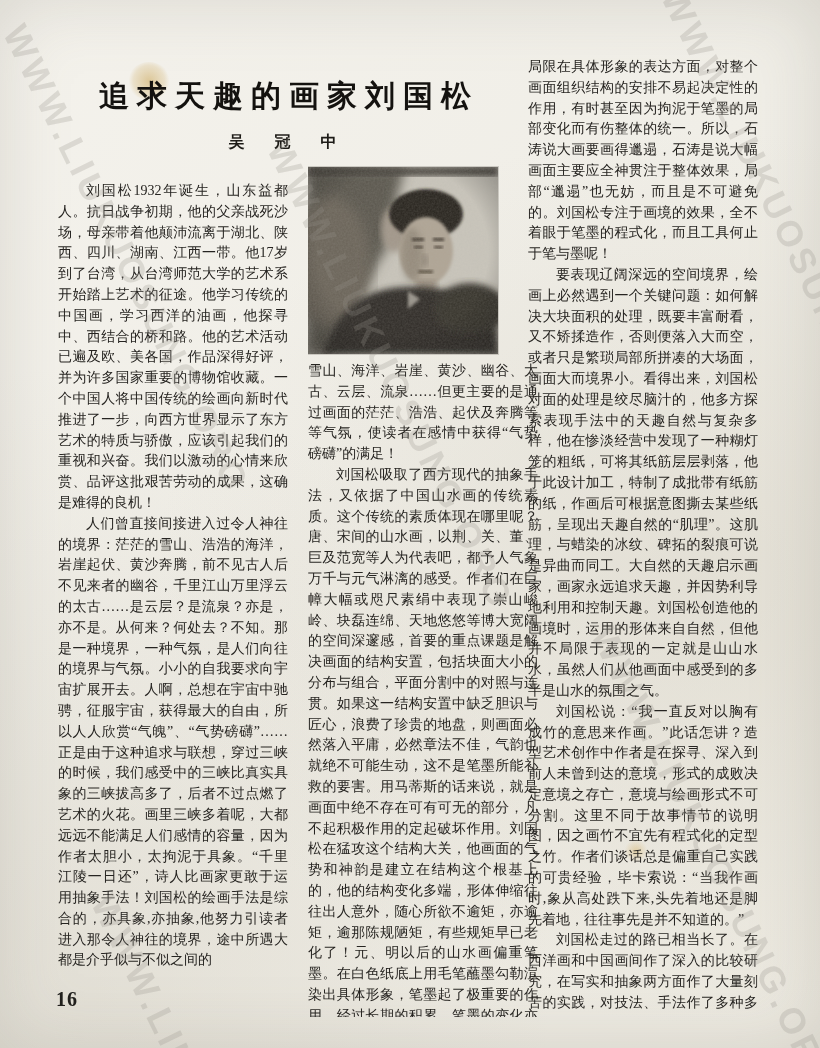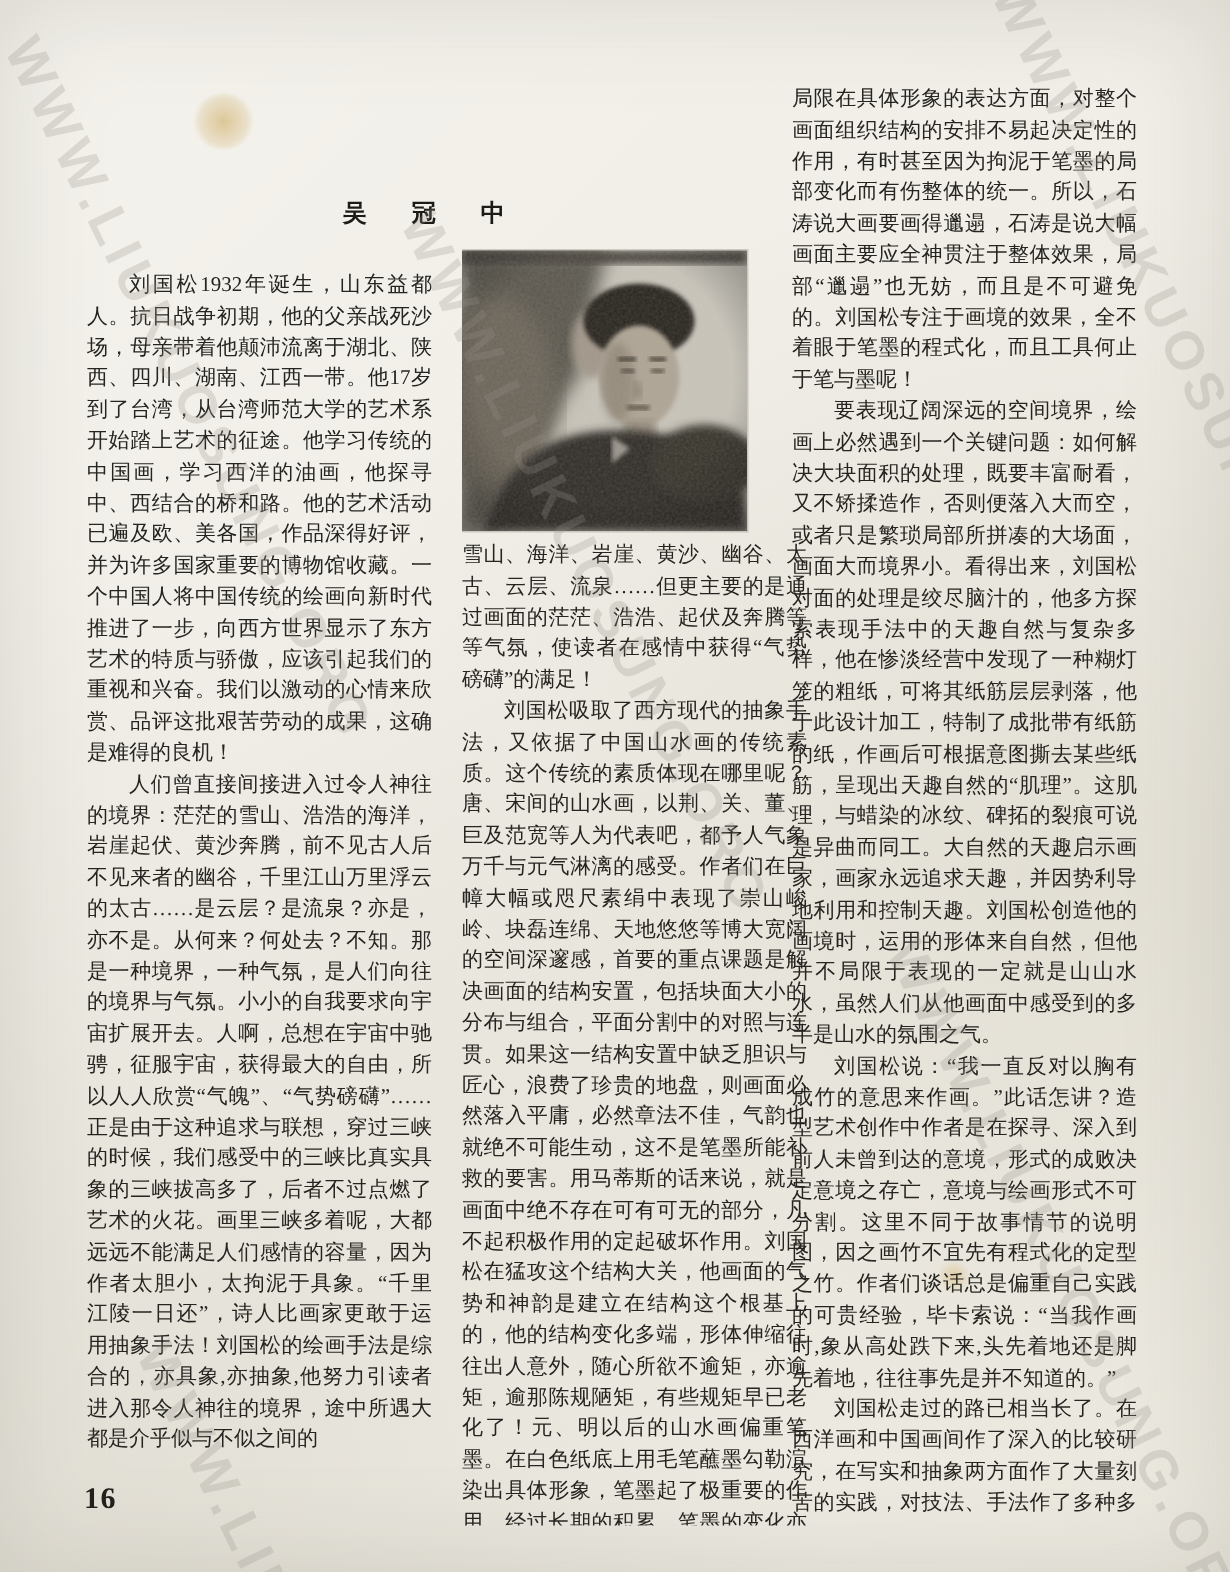--- a/index.html
+++ b/index.html
@@ -73,20 +73,21 @@
 
   <div class="stain s1"></div>
   <div class="stain s2"></div>
 
   <div class="wm" style="left:32px;top:18px;">WWW.LIUKUOSUNG.ORG</div>
   <div class="wm" style="left:690px;top:-18px;">WWW.LIUKUOSUNG.ORG</div>
   <div class="wm" style="left:296px;top:134px;">WWW.LIUKUOSUNG.ORG</div>
   <div class="wm" style="left:120px;top:888px;">WWW.LIUKUOSUNG.ORG</div>
   <div class="wm" style="left:620px;top:620px;">WWW.LIUKUOSUNG.ORG</div>
 
+  <div class="title">追求天趣的画家刘国松</div>
   <div class="author">吴 冠 中</div>
 
   <div class="col" id="col1">
     <p class="ind">刘国松1932年诞生，山东益都人。抗日战争初期，他的父亲战死沙场，母亲带着他颠沛流离于湖北、陕西、四川、湖南、江西一带。他17岁到了台湾，从台湾师范大学的艺术系开始踏上艺术的征途。他学习传统的中国画，学习西洋的油画，他探寻中、西结合的桥和路。他的艺术活动已遍及欧、美各国，作品深得好评，并为许多国家重要的博物馆收藏。一个中国人将中国传统的绘画向新时代推进了一步，向西方世界显示了东方艺术的特质与骄傲，应该引起我们的重视和兴奋。我们以激动的心情来欣赏、品评这批艰苦劳动的成果，这确是难得的良机！</p>
     <p class="ind">人们曾直接间接进入过令人神往的境界：茫茫的雪山、浩浩的海洋，岩崖起伏、黄沙奔腾，前不见古人后不见来者的幽谷，千里江山万里浮云的太古……是云层？是流泉？亦是，亦不是。从何来？何处去？不知。那是一种境界，一种气氛，是人们向往的境界与气氛。小小的自我要求向宇宙扩展开去。人啊，总想在宇宙中驰骋，征服宇宙，获得最大的自由，所以人人欣赏“气魄”、“气势磅礴”……正是由于这种追求与联想，穿过三峡的时候，我们感受中的三峡比真实具象的三峡拔高多了，后者不过点燃了艺术的火花。画里三峡多着呢，大都远远不能满足人们感情的容量，因为作者太胆小，太拘泥于具象。“千里江陵一日还”，诗人比画家更敢于运用抽象手法！刘国松的绘画手法是综合的，亦具象,亦抽象,他努力引读者进入那令人神往的境界，途中所遇大都是介乎似与不似之间的</p>
   </div>
 
   <div class="col" id="col2">
     <div class="photo">
       <svg width="190" height="187" viewBox="0 0 190 187" xmlns="http://www.w3.org/2000/svg">

